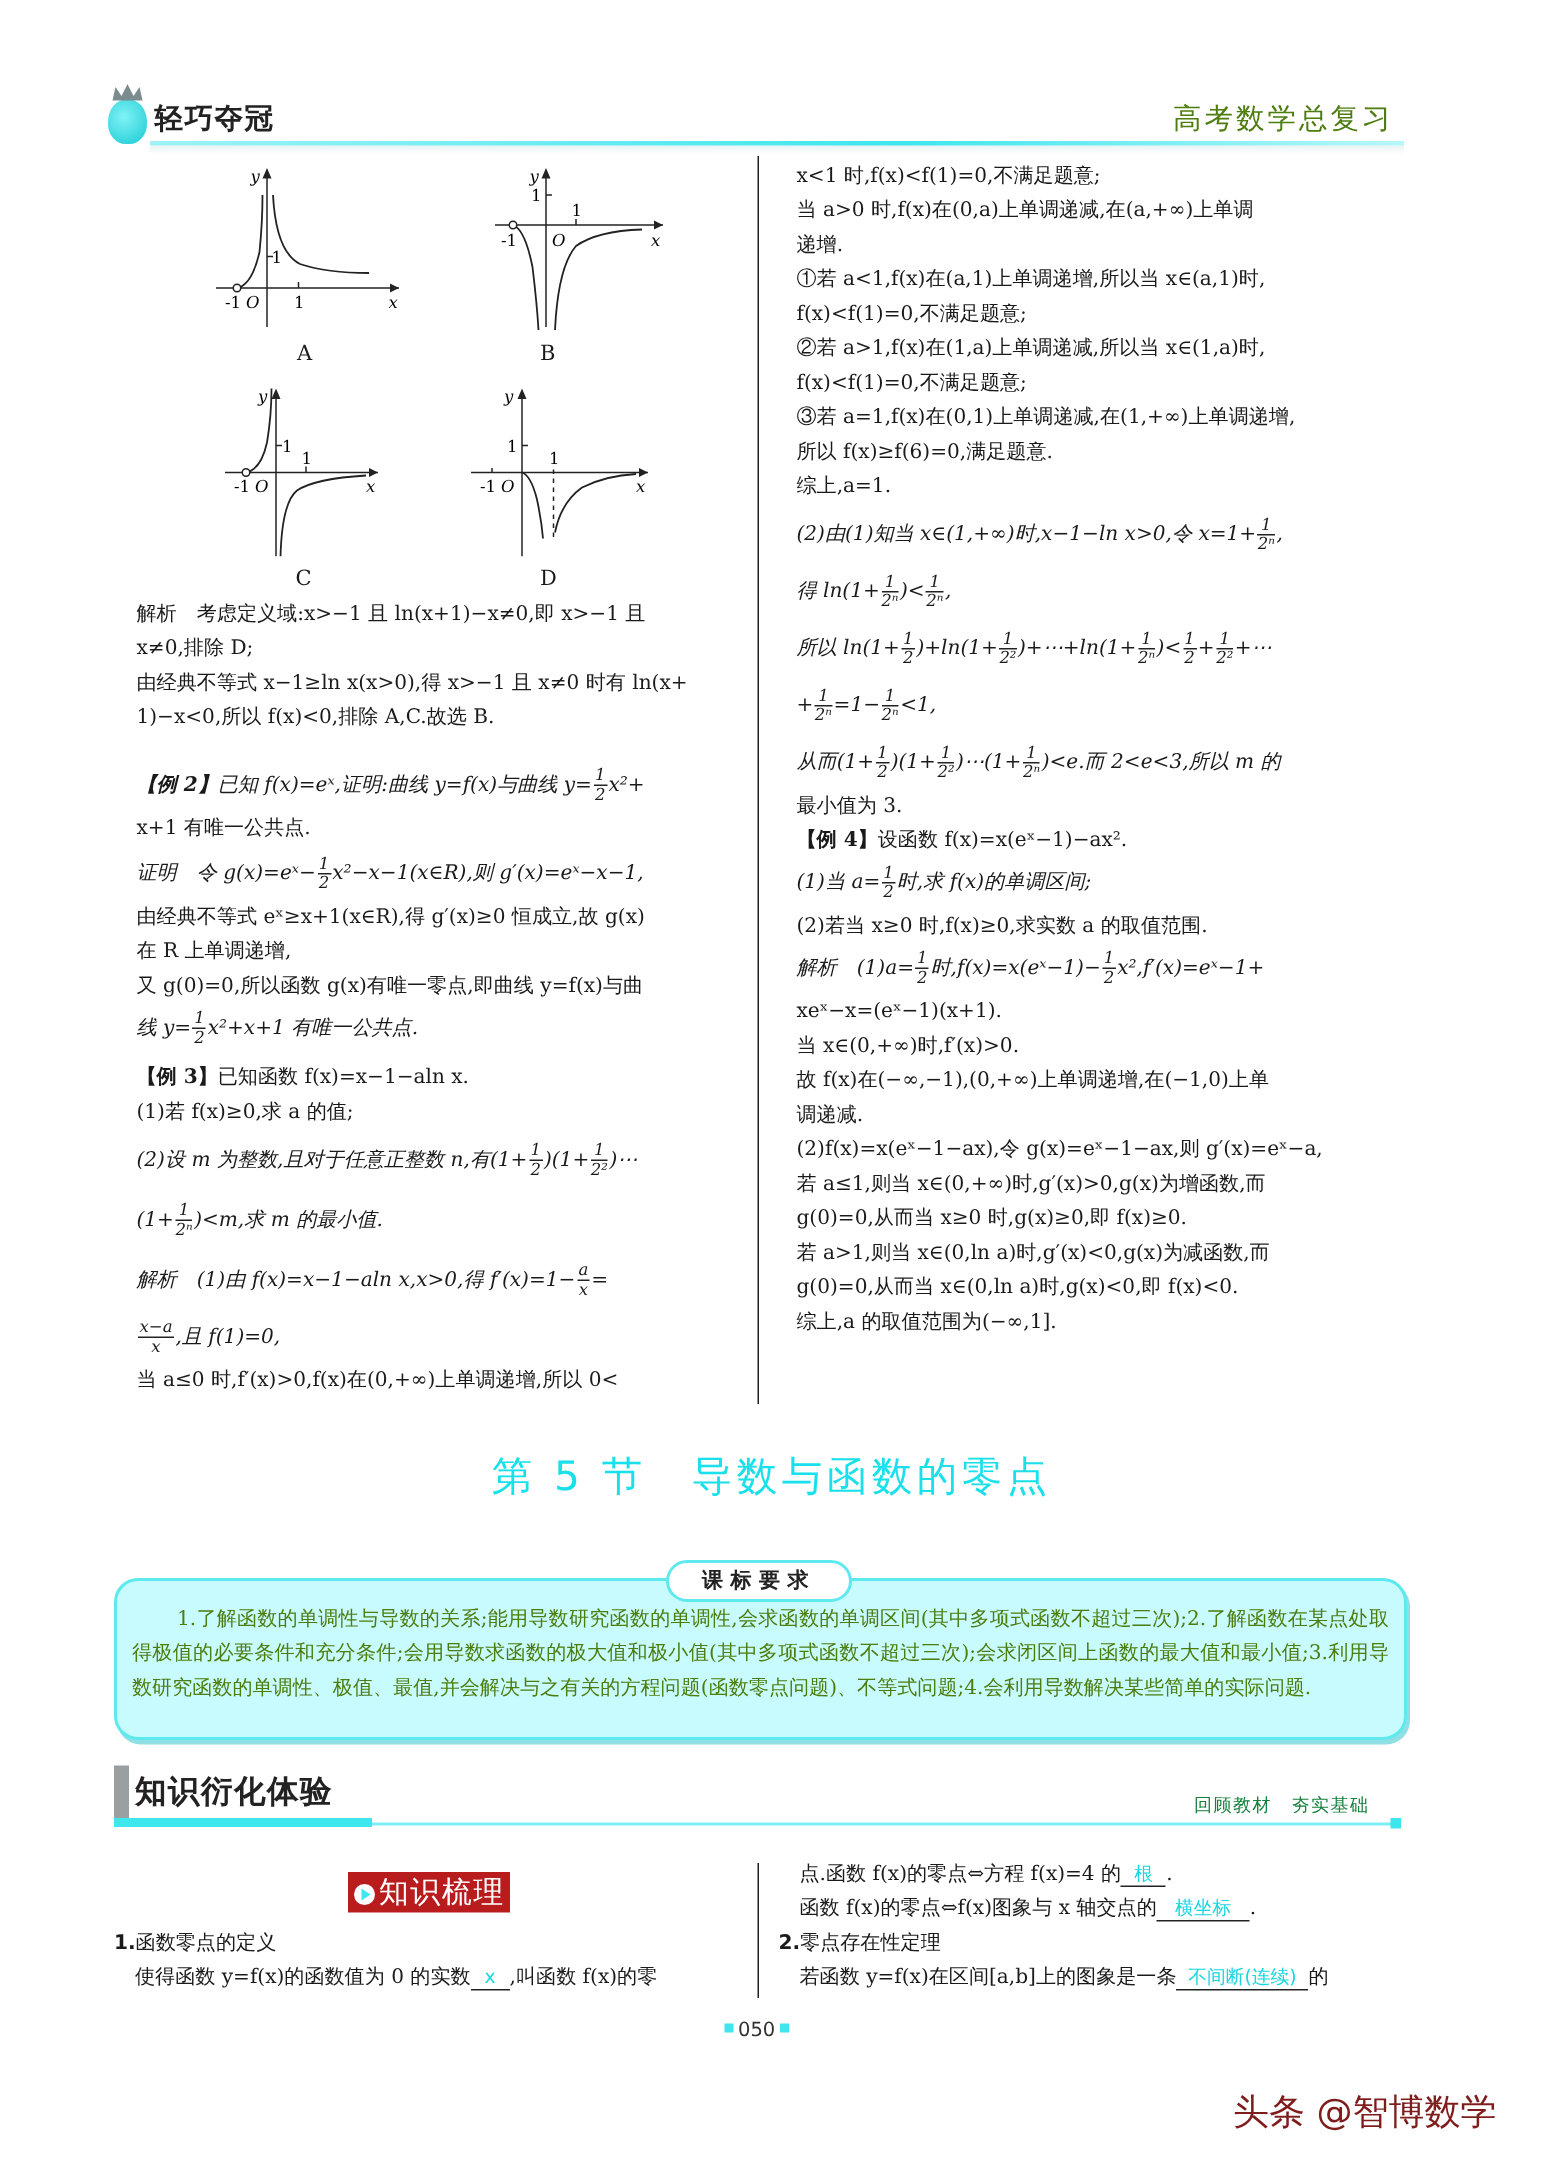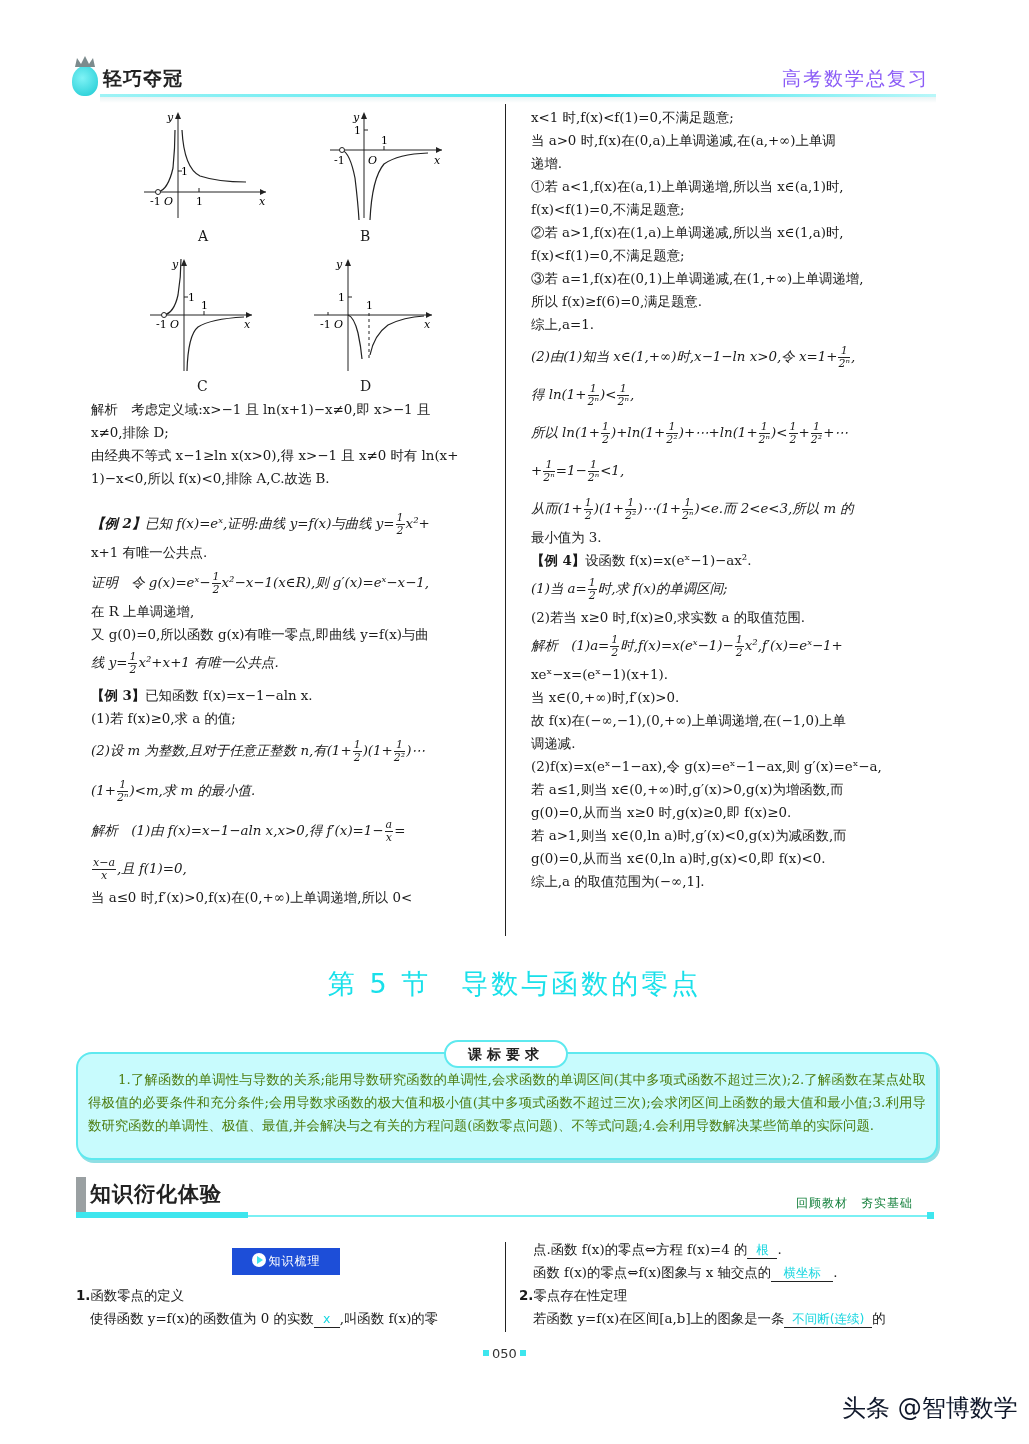--- a/index.html
+++ b/index.html
@@ -3,21 +3,21 @@
 <meta charset="utf-8">
 <style>
   html,body{margin:0;padding:0;background:#ffffff;}
   body{width:1029px;height:1444px;position:relative;overflow:hidden;font-family:"DejaVu Serif","Liberation Serif",serif;color:#1a1a1a;}
   .abs{position:absolute;}
   .hdr-line{left:100px;top:94px;width:836px;height:3px;background:linear-gradient(90deg,#9ef3f6,#3ee6ee 60%,#b8f7f9);}
   .hdr-shadow{left:100px;top:97px;width:836px;height:6px;background:linear-gradient(#e9f3f4,#ffffff);}
   .logo-badge{left:72px;top:66px;width:26px;height:30px;border-radius:50% 50% 45% 45%;background:radial-gradient(circle at 40% 40%,#7ff3f6,#19c9d2);}
   .logo-crown{left:74px;top:56px;width:22px;height:12px;}
   .logo-text{left:103px;top:66px;font-family:"DejaVu Sans","Liberation Sans",sans-serif;font-weight:bold;font-size:19px;letter-spacing:1px;color:#222;}
-  .book-title{left:782px;top:66px;font-family:"DejaVu Sans","Liberation Sans",sans-serif;font-size:19px;letter-spacing:2px;color:#8b5cf6;}
+  .book-title{left:782px;top:66px;font-family:"DejaVu Sans","Liberation Sans",sans-serif;font-size:19px;letter-spacing:2px;color:#4d7c0f;}
   
   .col{font-size:13.4px;line-height:23px;}
   .col .ln{white-space:nowrap;}
   .divider{left:505px;top:104px;width:1px;height:832px;background:#222;}
   .frac{display:inline-block;vertical-align:middle;text-align:center;font-size:11px;line-height:12px;margin:0 1px;}
   .frac .n{display:block;border-bottom:1px solid #222;padding:0 1px;}
   .frac .d{display:block;}
   .tall{line-height:34px;font-style:italic;}
   
   .graph{position:absolute;}
@@ -29,28 +29,28 @@
   .req-tag{left:444px;top:1040px;width:120px;height:24px;border:2px solid #5ee9ef;border-radius:14px;background:#fff;text-align:center;font-family:"DejaVu Sans","Liberation Sans",sans-serif;font-weight:bold;font-size:14px;line-height:24px;letter-spacing:5px;color:#222;}
   .req-text{left:88px;top:1068px;width:838px;font-size:13.4px;line-height:23px;text-indent:30px;text-align:justify;color:#4d7c0f;}
   
   .sec-bar{left:76px;top:1177px;width:10px;height:35px;background:#9aa0a2;}
   .sec-title{left:90px;top:1180px;font-family:"DejaVu Serif","Liberation Serif",serif;font-weight:bold;font-size:21px;color:#222;letter-spacing:1px;}
   .sec-under{left:76px;top:1212px;width:172px;height:6px;background:#3ee6ee;}
   .sec-line{left:76px;top:1215px;width:856px;height:2px;background:#7af0f4;}
   .sec-end{left:927px;top:1212px;width:7px;height:7px;background:#3ee6ee;}
   .sec-right{left:796px;top:1195px;font-family:"DejaVu Sans","Liberation Sans",sans-serif;font-size:12px;color:#15803d;letter-spacing:1px;}
   
-  .kn-tag{left:232px;top:1248px;width:108px;height:27px;background:#1d4ed8;color:#fff;font-family:"DejaVu Sans","Liberation Sans",sans-serif;font-size:12px;line-height:27px;text-align:center;letter-spacing:1px;}
+  .kn-tag{left:232px;top:1248px;width:108px;height:27px;background:#b91c1c;color:#fff;font-family:"DejaVu Sans","Liberation Sans",sans-serif;font-size:20px;line-height:27px;text-align:center;letter-spacing:1px;}
   .kn-tag .play{display:inline-block;width:14px;height:14px;border-radius:50%;background:#fff;vertical-align:-2px;margin-right:3px;position:relative;}
   .kn-tag .play:after{content:"";position:absolute;left:5px;top:3px;border-left:6px solid #3ee6ee;border-top:4px solid transparent;border-bottom:4px solid transparent;}
   .blank{display:inline-block;border-bottom:1px solid #222;text-align:center;color:#19d6e0;font-family:"DejaVu Sans","Liberation Sans",sans-serif;font-size:12.5px;line-height:16px;}
   .bot-divider{left:505px;top:1242px;width:1px;height:90px;background:#222;}
   .pagenum{left:480px;top:1346px;font-family:"DejaVu Sans","Liberation Sans",sans-serif;font-size:13px;color:#333;}
   .pagenum .sq{display:inline-block;width:6px;height:6px;background:#3ee6ee;vertical-align:2px;margin:0 3px;}
-  .watermark{left:822px;top:1392px;font-family:"DejaVu Sans","Liberation Sans",sans-serif;font-size:24px;color:#0f172a;margin-left:20px;}
+  .watermark{left:822px;top:1392px;font-family:"DejaVu Sans","Liberation Sans",sans-serif;font-size:24px;color:#7f1d1d;}
   b.num{font-family:"DejaVu Sans","Liberation Sans",sans-serif;}
 </style>
 </head>
 <body>
 
 <div class="abs hdr-shadow"></div>
 <div class="abs hdr-line"></div>
 <div class="abs logo-badge"></div>
 <svg class="abs logo-crown" viewBox="0 0 22 12">
     <path d="M1 11 L3 2 L7 8 L11 0 L15 8 L19 2 L21 11 Z" fill="#7c8b8d"></path>
@@ -138,20 +138,21 @@
 </div>
 
 <div class="abs col" style="left:91px;top:398px;width:410px">
   <div class="ln">解析　考虑定义域:x&gt;−1 且 ln(x+1)−x≠0,即 x&gt;−1 且</div>
   <div class="ln">x≠0,排除 D;</div>
   <div class="ln">由经典不等式 x−1≥ln x(x&gt;0),得 x&gt;−1 且 x≠0 时有 ln(x+</div>
   <div class="ln">1)−x&lt;0,所以 f(x)&lt;0,排除 A,C.故选 B.</div>
   <div class="ln tall" style="margin-top:16px"><b>【例 2】</b><span>已知 f(x)=eˣ,证明:曲线 y=f(x)与曲线 y=</span><span class="frac"><span class="n">1</span><span class="d">2</span></span><span>x²+</span></div>
   <div class="ln">x+1 有唯一公共点.</div>
   <div class="ln tall" style="margin-top:2px"><span>证明　令 g(x)=eˣ−</span><span class="frac"><span class="n">1</span><span class="d">2</span></span><span>x²−x−1(x∈R),则 g′(x)=eˣ−x−1,</span></div>
+  <div class="ln">由经典不等式 eˣ≥x+1(x∈R),得 g′(x)≥0 恒成立,故 g(x)</div>
   <div class="ln">在 R 上单调递增,</div>
   <div class="ln">又 g(0)=0,所以函数 g(x)有唯一零点,即曲线 y=f(x)与曲</div>
   <div class="ln tall"><span>线 y=</span><span class="frac"><span class="n">1</span><span class="d">2</span></span><span>x²+x+1 有唯一公共点.</span></div>
   <div class="ln" style="margin-top:4px"><b>【例 3】</b><span>已知函数 f(x)=x−1−aln x.</span></div>
   <div class="ln">(1)若 f(x)≥0,求 a 的值;</div>
   <div class="ln tall" style="margin-top:4px"><span>(2)设 m 为整数,且对于任意正整数 n,有(1+</span><span class="frac"><span class="n">1</span><span class="d">2</span></span><span>)(1+</span><span class="frac"><span class="n">1</span><span class="d">2²</span></span><span>)⋯</span></div>
   <div class="ln tall" style="margin-top:6px"><span>(1+</span><span class="frac"><span class="n">1</span><span class="d">2ⁿ</span></span><span>)&lt;m,求 m 的最小值.</span></div>
   <div class="ln tall" style="margin-top:6px"><span>解析　(1)由 f(x)=x−1−aln x,x&gt;0,得 f′(x)=1−</span><span class="frac"><span class="n">a</span><span class="d">x</span></span><span>=</span></div>
   <div class="ln tall" style="margin-top:4px"><span class="frac"><span class="n">x−a</span><span class="d">x</span></span><span>,且 f(1)=0,</span></div>
   <div class="ln">当 a≤0 时,f′(x)&gt;0,f(x)在(0,+∞)上单调递增,所以 0&lt;</div>

